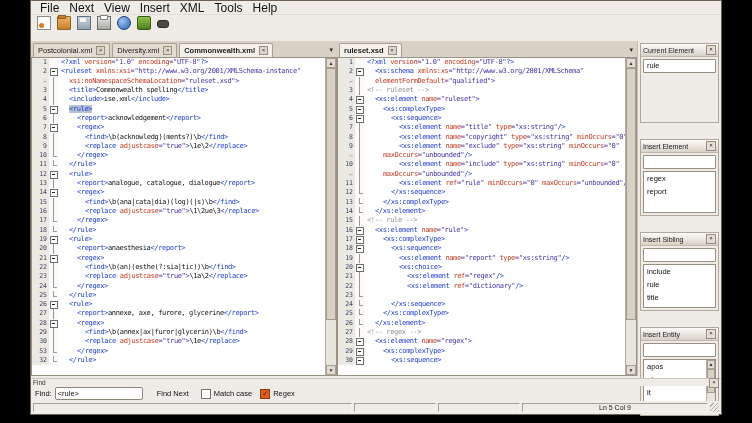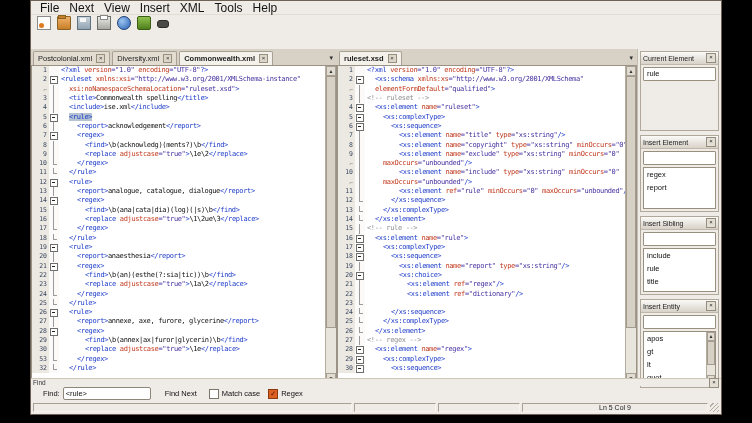--- a/index.html
+++ b/index.html
@@ -24,21 +24,21 @@
   .i-open{background:linear-gradient(#F0B269,#C87E28);border:1px solid #8A6224;border-radius:1px;}
   .i-open::before{content:"";position:absolute;left:0;top:-2px;width:6px;height:2px;background:#C87E28;border:1px solid #8A6224;}
   .i-save{background:linear-gradient(#C9D4DC,#93A4B2);border:1px solid #5F7180;}
   .i-save::after{content:"";position:absolute;left:2px;top:1px;width:6px;height:4px;background:#F4F6F8;}
   .i-print{background:linear-gradient(#E8E8E4,#A9A9A4);border:1px solid #6E6E68;}
   .i-print::before{content:"";position:absolute;left:2px;top:-2px;width:6px;height:3px;background:#FFF;border:1px solid #888;}
   .i-globe{background:radial-gradient(circle at 4px 4px,#9CC4F0,#2B62B4);border:1px solid #1C4077;border-radius:50%;}
   .i-valid{background:linear-gradient(#8FC34E,#4E7E1D);border:1px solid #3A5E13;border-radius:2px;}
   .i-assoc{width:10px;height:6px;margin-top:3px;background:#4A4A46;border:1px solid #2C2C28;border-radius:3px;}
   
-  .main{position:absolute;top:48px;left:0;width:690px;height:335px;display:flex;}
+  .main{position:absolute;top:40px;left:0;width:690px;height:335px;display:flex;}
   .notebook{display:flex;flex-direction:column;}
   .nb-left{width:306px;}
   .nb-right{width:300px;}
   .tabstrip{height:16px;background:#D8D2C6;display:flex;align-items:flex-end;padding-left:2px;position:relative;flex:none;}
   .tab{font-size:7.5px;color:#222;background:#E2DCD1;border:1px solid #A8A094;border-bottom:none;
        border-radius:2px 2px 0 0;padding:2px 4px;margin-right:2px;display:flex;align-items:center;gap:4px;}
   .tab.active{background:#F4F1EB;font-weight:bold;}
   .tabclose{width:7px;height:7px;border:1px solid #97907F;background:#DCD6CA;color:#333;
             font-size:6px;line-height:6px;text-align:center;font-weight:normal;}
   .striparrow{position:absolute;right:4px;bottom:3px;font-size:7px;color:#2E2E2E;}
@@ -56,38 +56,38 @@
   .fold.e::after{content:"";position:absolute;left:4px;top:5px;width:4px;height:1px;background:#9A9A9A;}
   .code{flex:1;white-space:pre;overflow:hidden;font-family:"DejaVu Sans Mono",monospace;letter-spacing:-0.35px;color:#101010;}
   .code .t{color:#1C3BC8;} .code .a{color:#C0371B;} .code .v{color:#46309F;} .code .x{color:#101010;} .code .c{color:#8E8E8E;}
   .row.sel .code span{background:#B4C2D2;}
   .vscroll{width:10px;flex:none;background:#E8E5DD;border-left:1px solid #B5AC9E;position:relative;}
   .sbtn{position:absolute;left:0;width:8px;height:8px;border:1px solid #A8A094;background:#E0DCD2;
         font-size:5px;line-height:8px;text-align:center;color:#333;}
   .sb-up{top:0;} .sb-dn{bottom:0;}
   .sthumb{position:absolute;left:0;top:10px;width:8px;height:250px;background:#D6D0C5;border:1px solid #A39B8D;}
   
-  .sidebar{flex:1;display:flex;flex-direction:column;padding:2px;gap:4px;background:#EFEBE7;border-left:1px solid #C5BEB0;box-sizing:border-box;}
+  .sidebar{flex:1;display:flex;flex-direction:column;padding:2px;gap:16px;background:#EFEBE7;border-left:1px solid #C5BEB0;box-sizing:border-box;}
   .panel{border:1px solid #B0A89A;background:#EFEBE7;display:flex;flex-direction:column;flex:none;box-sizing:border-box;}
   .panel.grow{flex:1;}
   .phead{height:12px;flex:none;background:linear-gradient(#FBFAF8,#D8D2C8);display:flex;align-items:center;
          padding:0 2px;font-size:7px;color:#222;border-bottom:1px solid #C0B8AA;}
   .px{margin-left:auto;width:8px;height:8px;border:1px solid #948C7C;background:#E4DFD5;font-size:6px;line-height:7px;text-align:center;color:#222;flex:none;}
   .pinput{height:12px;margin:2px;border:1px solid #998F7F;border-radius:1px;background:#FFF;
           font-size:7.5px;line-height:12px;padding:0 3px;color:#111;}
   .plist{flex:1;margin:0 2px 2px;background:#FFF;border:1px solid #998F7F;position:relative;overflow:hidden;}
   .pitem{height:13px;line-height:13px;padding-left:3px;font-size:7.5px;color:#111;}
   .plist .vscroll2{position:absolute;right:0;top:0;bottom:0;width:8px;background:#E8E5DD;border-left:1px solid #B5AC9E;}
   .vscroll2 .sbtn{width:6px;height:7px;line-height:7px;}
   .vscroll2 .sthumb{top:9px;height:22px;width:6px;}
   
   .fgrip{position:absolute;top:377px;left:0;width:690px;height:8px;background:#EFEBE7;border-top:1px solid #CFC8BA;
          display:flex;align-items:center;font-size:6.5px;color:#333;padding:0 2px;box-sizing:border-box;}
   .frow{position:absolute;top:385px;left:0;width:552px;height:15px;background:#EFEBE7;display:flex;align-items:center;
-        font-size:7.5px;color:#111;padding-left:12px;box-sizing:border-box;}
+        font-size:7.5px;color:#111;padding-left:4px;box-sizing:border-box;}
   .flabel{margin-right:3px;}
   .finput{width:82px;height:11px;border:1px solid #8F867A;border-radius:2px;background:#FFF;
           font-size:7.5px;padding:0 2px;color:#111;font-family:"Liberation Sans",sans-serif;}
   .fnext{margin-left:14px;}
   .cbwrap{display:flex;align-items:center;gap:3px;margin-left:12px;}
   .cb{width:8px;height:8px;border:1px solid #7C7468;background:#FFF;flex:none;font-size:7px;line-height:8px;text-align:center;color:#4A1402;}
   .cb.checked{background:#DD5F21;border-color:#8A3A0E;}
   
   .statusbar{position:absolute;top:400px;left:0;width:690px;height:13px;background:#EFEBE7;display:flex;
              align-items:center;gap:2px;padding:1px 2px;box-sizing:border-box;}

